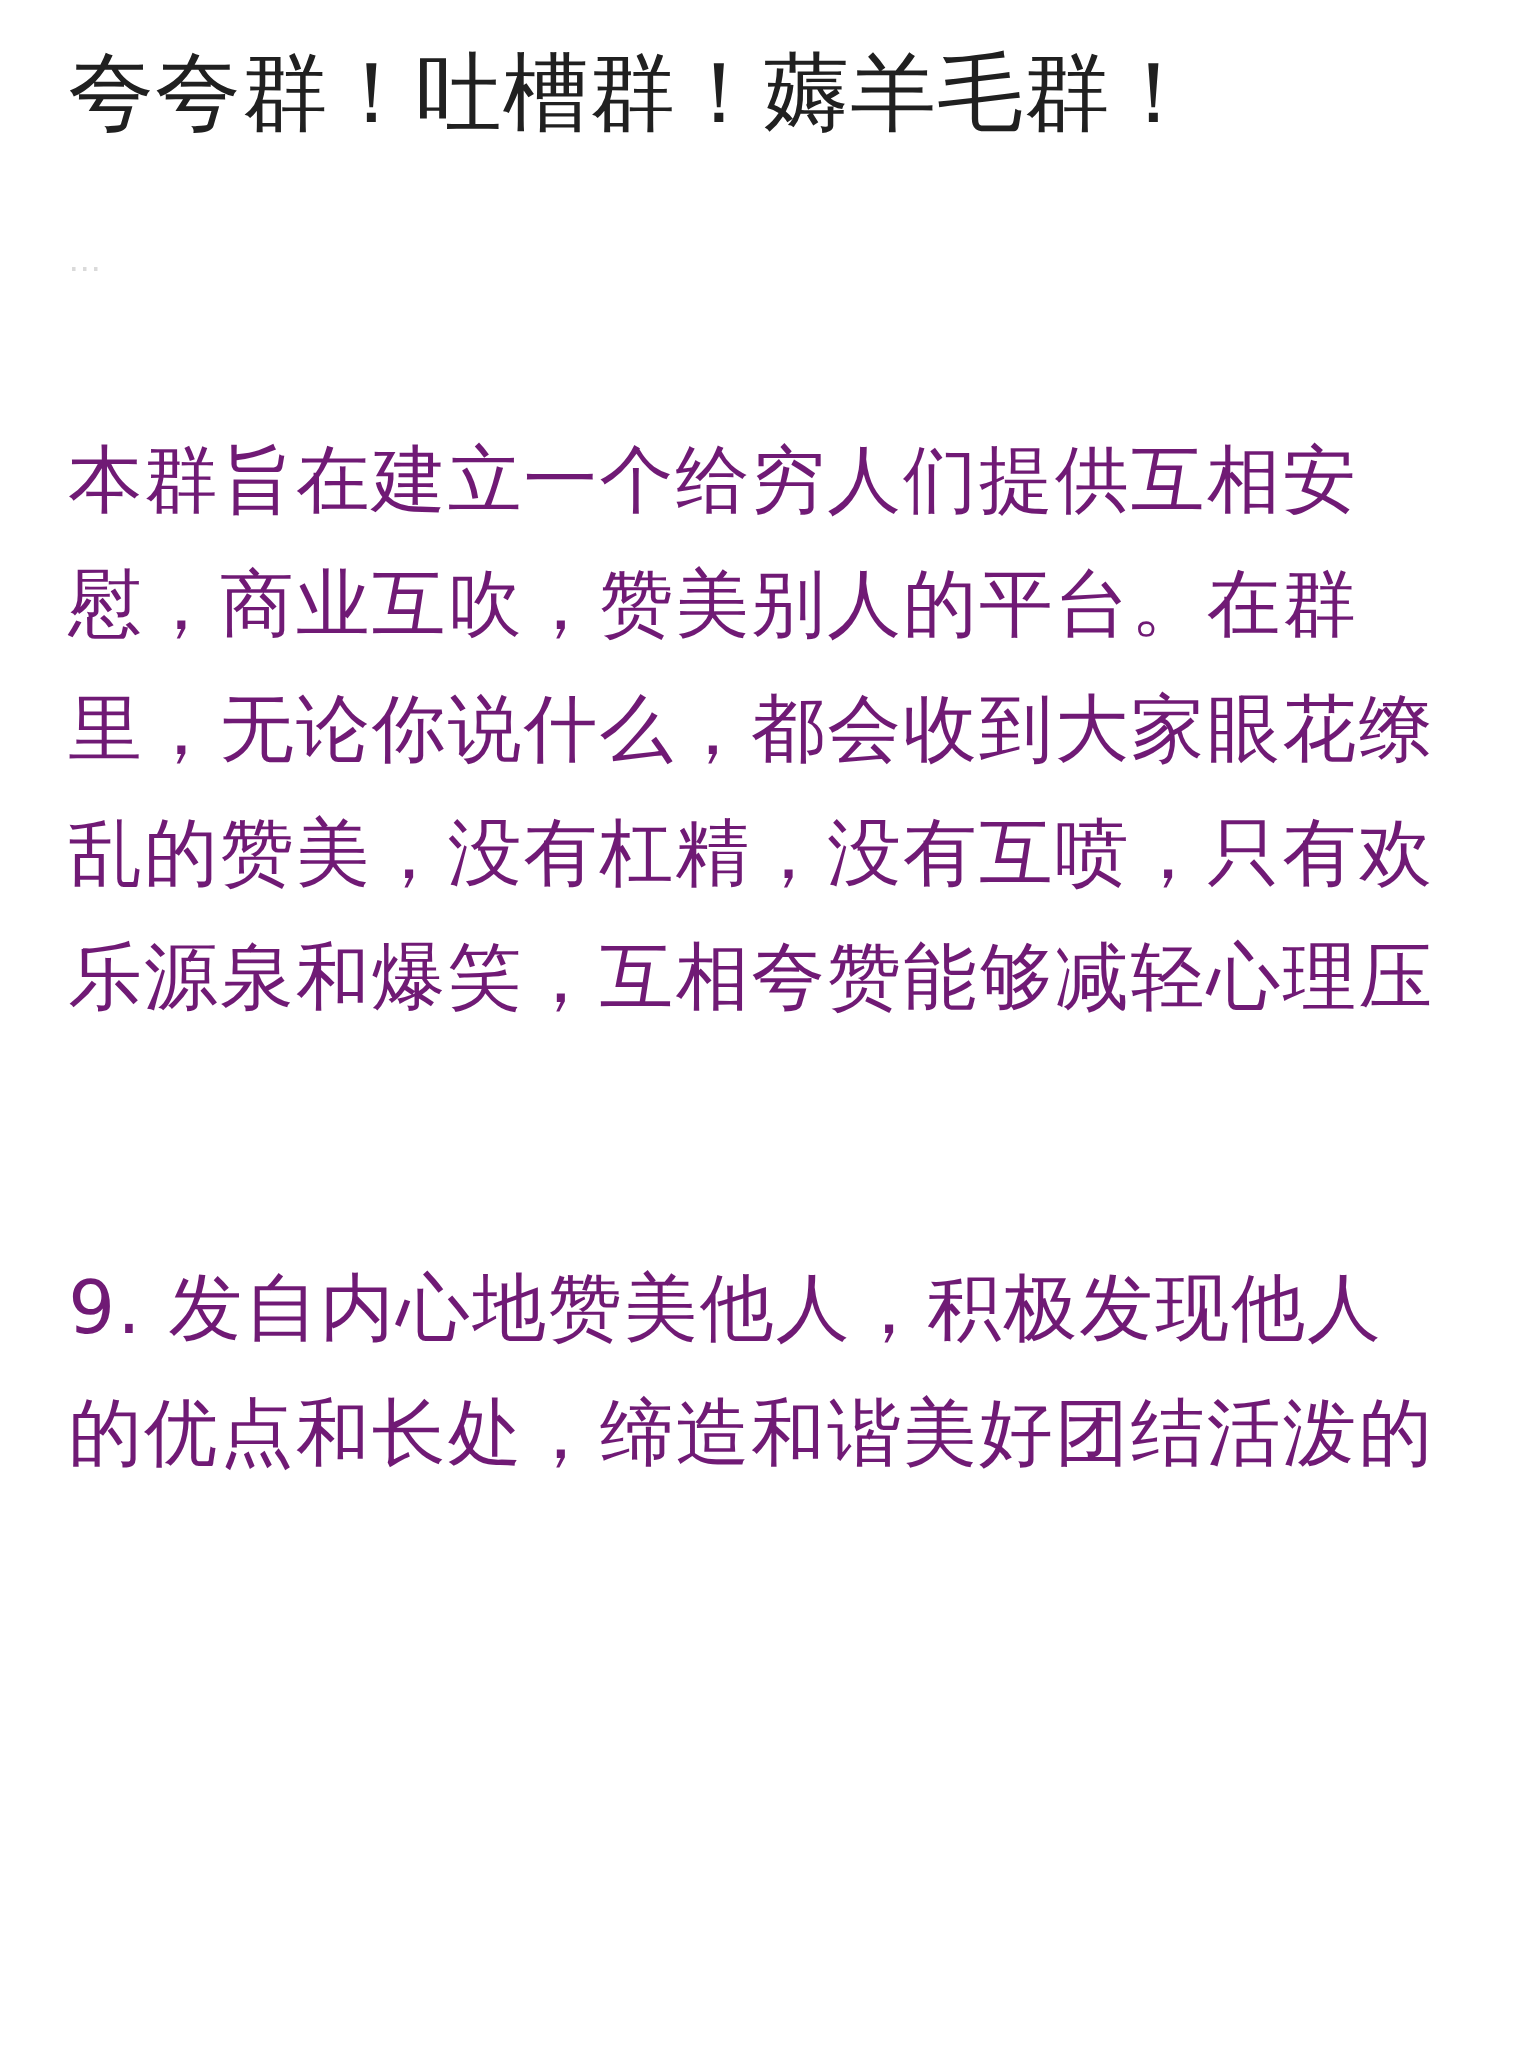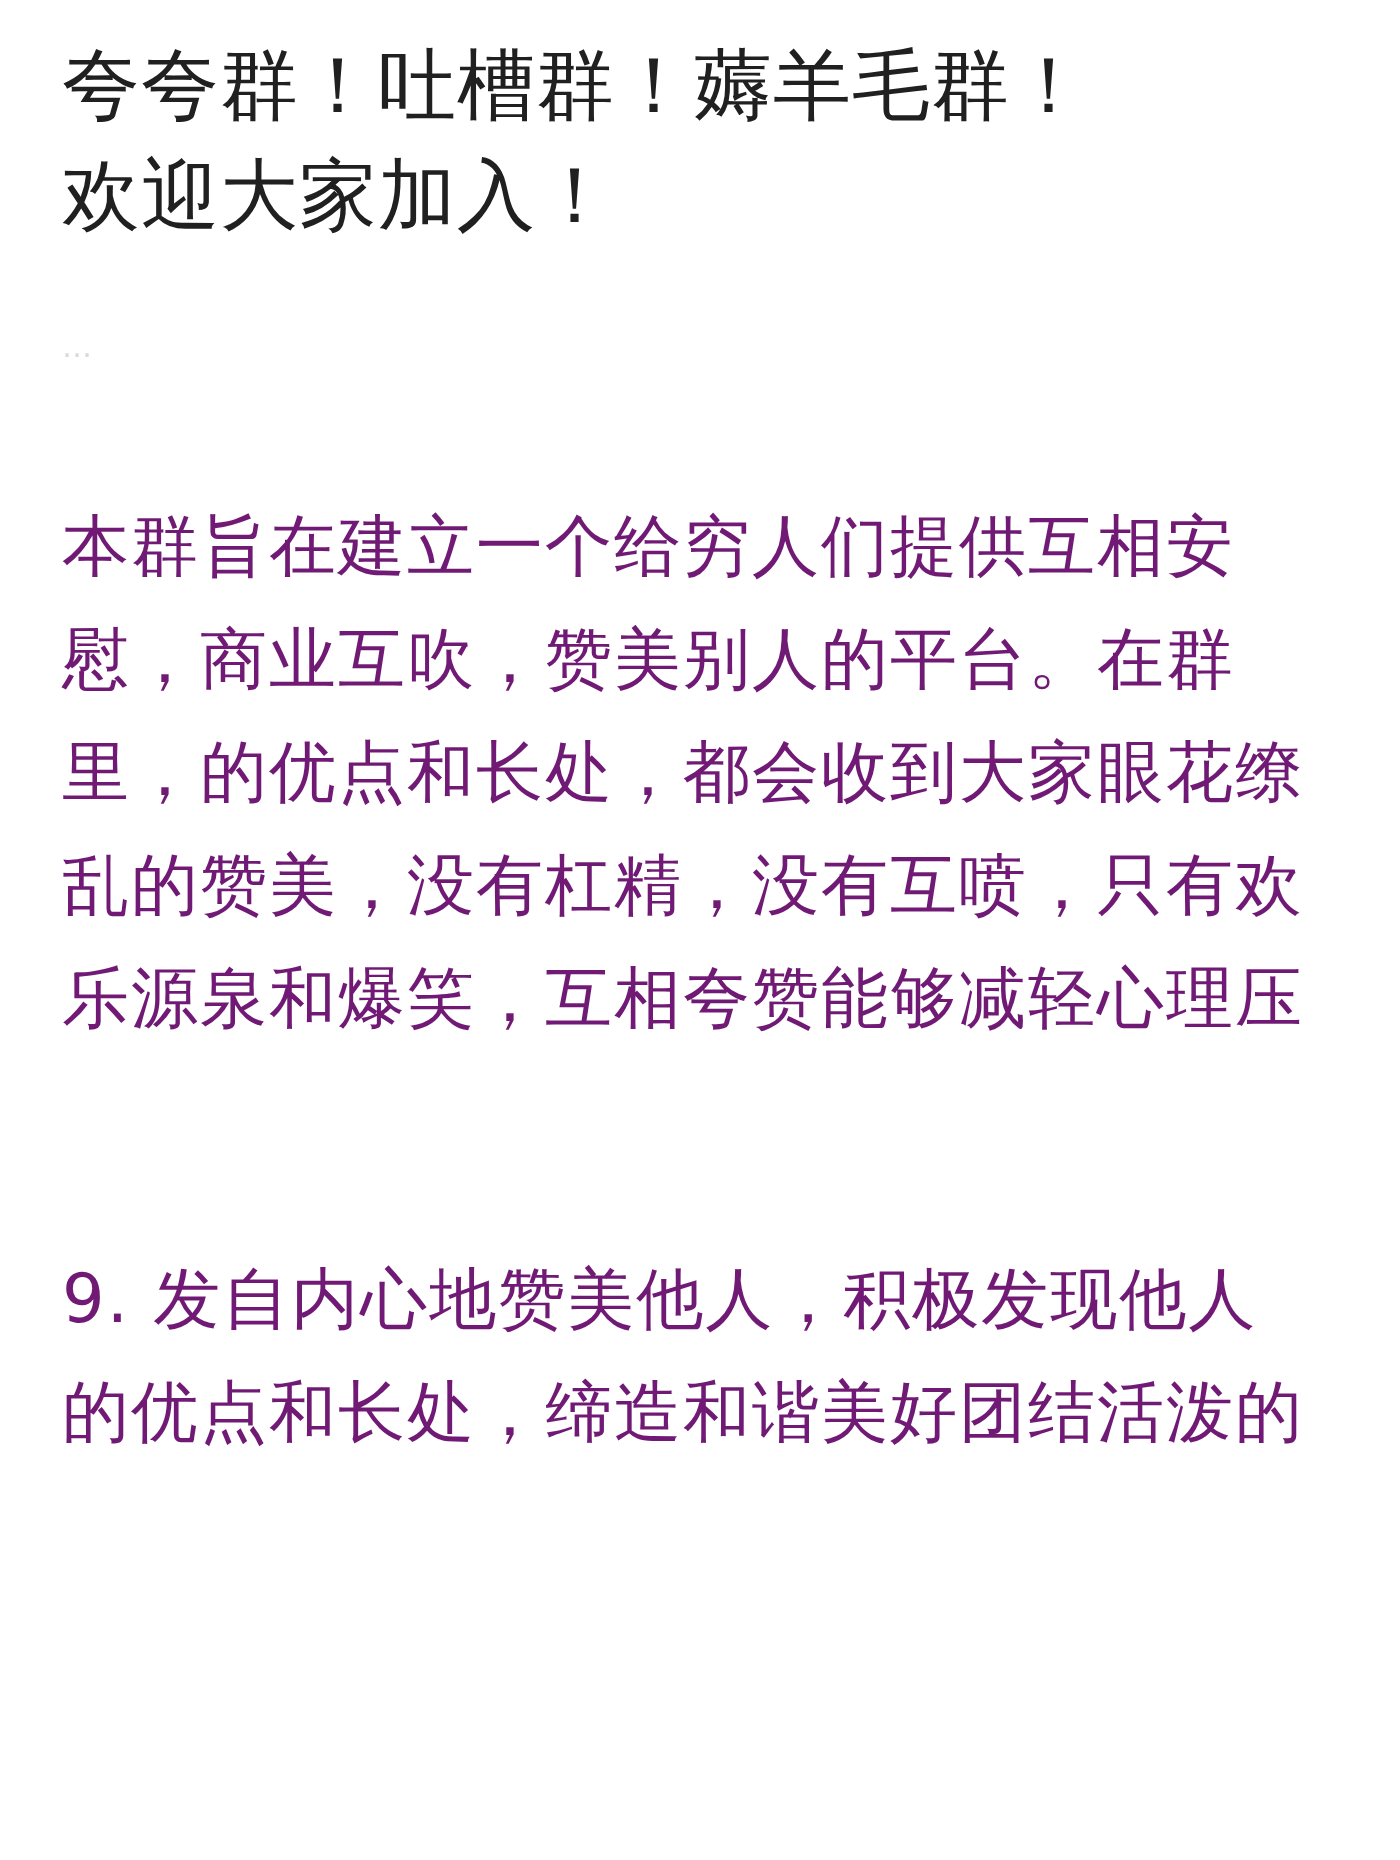--- a/index.html
+++ b/index.html
@@ -73,32 +73,31 @@
   }
 </style>
 </head>
 <body>
 
 <div class="page">
   <div class="article">
 
     <h1 class="post-title">
       <span class="title-line">夸夸群！吐槽群！薅羊毛群！</span>
-      <span class="title-line">欢迎大家加入！</span>
     </h1>
 
     <div class="meta-row">
       <span class="meta-mark">…</span>
     </div>
 
 
     <div class="intro-paragraph">
       <span class="body-line">本群旨在建立一个给穷人们提供互相安</span>
       <span class="body-line">慰，商业互吹，赞美别人的平台。在群</span>
-      <span class="body-line">里，的优点和长处，都会收到大家眼花缭</span>
+      <span class="body-line">里，无论你说什么，都会收到大家眼花缭</span>
       <span class="body-line">乱的赞美，没有杠精，没有互喷，只有欢</span>
       <span class="body-line">乐源泉和爆笑，互相夸赞能够减轻心理压</span>
     </div>
 
     <div class="rule-item">
       <span class="body-line">9. 发自内心地赞美他人，积极发现他人</span>
       <span class="body-line">的优点和长处，缔造和谐美好团结活泼的</span>
     </div>
 
   </div>

